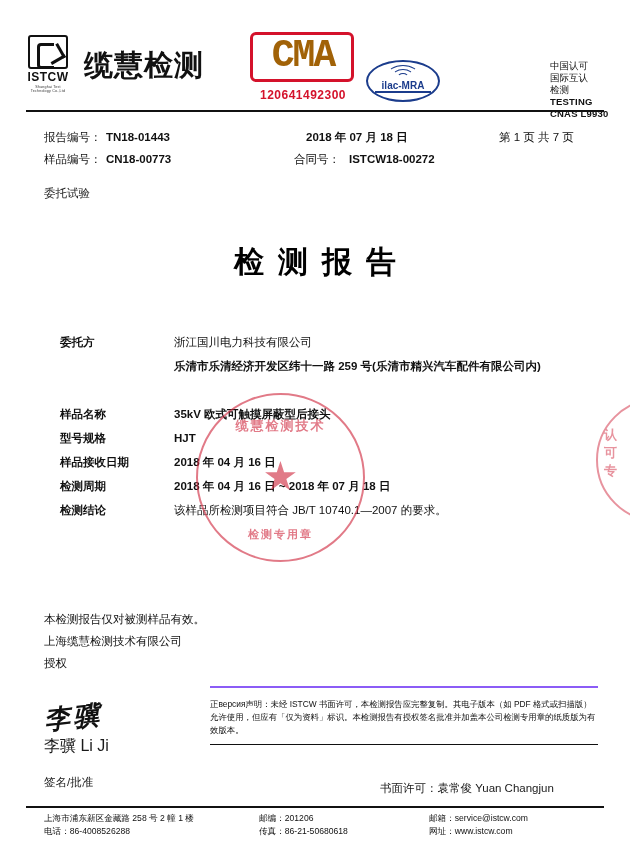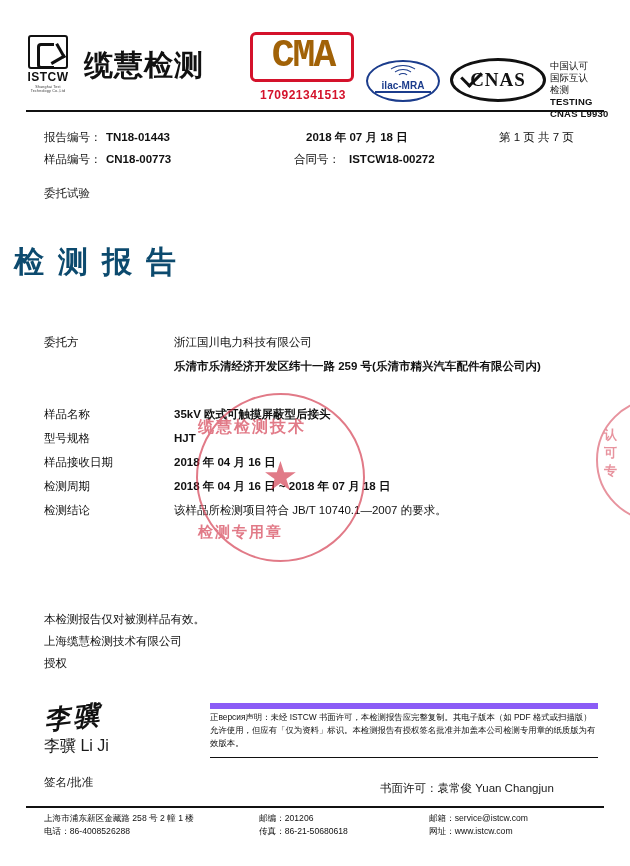--- a/index.html
+++ b/index.html
@@ -267,44 +267,44 @@
     top: 186px;
     font-size: 11.5px;
   }
 
   
   .title {
     position: absolute;
     left: 0;
     top: 242px;
     width: 630px;
-    text-align: left;
+    text-align: center;
     font-family: "DejaVu Sans", sans-serif;
     font-size: 30px;
     font-weight: bold;
     letter-spacing: 14px;
     text-indent: 14px;
-    color: #0c4a6e;
+    color: #000000;
   }
 
   
   .fields {
     position: absolute;
     left: 44px;
     top: 330px;
     width: 560px;
     font-size: 11.5px;
     color: #111;
   }
   .f-row {
     position: relative;
     min-height: 24px;
     line-height: 24px;
   }
-  .f-label { position: absolute; left: 0; width: 120px; }
+  .f-label { position: absolute; left: 16px; width: 120px; font-weight: bold; }
   .f-val { position: absolute; left: 130px; font-weight: bold; }
   .f-val.normal { font-weight: normal; }
 
   
   .stamp-main {
     position: absolute;
     left: 196px;
     top: 393px;
     width: 165px;
     height: 165px;
@@ -319,32 +319,32 @@
     top: 50%;
     transform: translate(-50%,-54%);
     font-size: 40px;
     color: #d0293f;
     line-height: 1;
   }
   .stamp-arc-top {
     position: absolute;
     left: 0; top: 22px;
     width: 165px;
-    text-align: left;
-    font-size: 16px;
+    text-align: center;
+    font-size: 13px;
     font-weight: bold;
     color: #d0293f;
     letter-spacing: 2px;
   }
   .stamp-arc-bot {
     position: absolute;
     left: 0; bottom: 18px;
     width: 165px;
-    text-align: left;
-    font-size: 15px;
+    text-align: center;
+    font-size: 11px;
     font-weight: bold;
     color: #d0293f;
     letter-spacing: 2px;
   }
   .stamp-right {
     position: absolute;
     left: 596px;
     top: 398px;
     width: 120px;
     height: 120px;
@@ -370,25 +370,25 @@
     top: 608px;
     font-size: 11.5px;
     line-height: 22px;
     color: #111;
   }
 
   
   .disclaimer {
     position: absolute;
     left: 210px;
-    top: 703px;
+    top: 686px;
     width: 388px;
-    border-top: 6px solid #8b5cf6;
+    border-top: 2px solid #8b5cf6;
     border-bottom: 1px solid #111;
-    padding: 2px 0 7px 0;
+    padding: 10px 0 7px 0;
     font-size: 8.4px;
     line-height: 13px;
     color: #111;
   }
 
   
   .sig-script {
     position: absolute;
     left: 44px;
     top: 700px;
@@ -455,39 +455,34 @@
       <div class="istcw-sub">Shanghai Test Technology Co.,Ltd</div>
     </div>
 
     <div class="company-cn">缆慧检测</div>
 
     <div class="cma">
       <div style="position:relative;height:54px;">
         <div class="cma-box"></div>
         <div class="cma-letters">CMA</div>
       </div>
-      <div class="cma-num">170921341513</div>
+      <div class="cma-num">120641492300</div>
     </div>
 
     <div class="ilac">
       <div class="ilac-ell"></div>
       <div class="ilac-arcs">
           <i></i>
           <i></i>
           <i></i>
         </div>
       <div class="ilac-label">ilac-MRA</div>
       <div class="ilac-bar"></div>
     </div>
 
-    <div class="cnas">
-      <div class="cnas-ell"></div>
-      <div class="cnas-tick"></div>
-      <div class="cnas-txt">CNAS</div>
-    </div>
 
     <div class="accred">
       <div>中国认可</div>
       <div>国际互认</div>
       <div>检测</div>
       <div class="en">TESTING</div>
       <div class="en">CNAS L9930</div>
     </div>
   </div>
 

